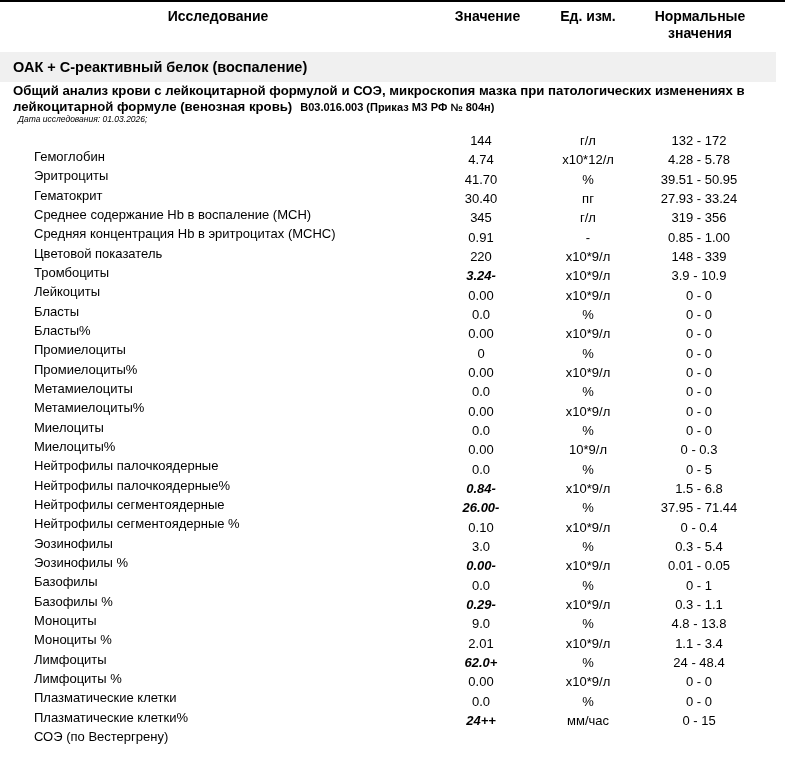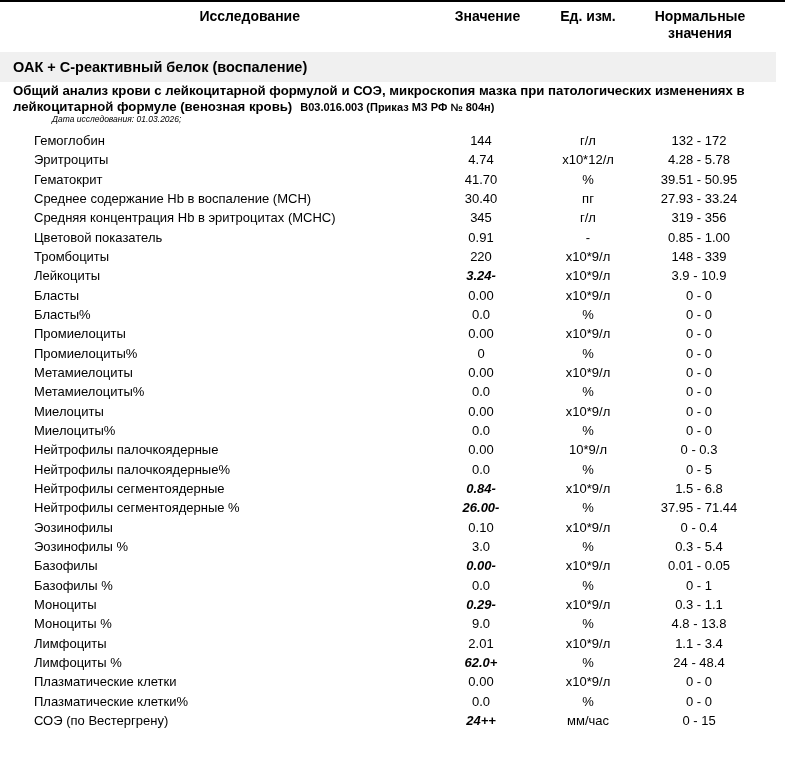--- a/index.html
+++ b/index.html
@@ -24,21 +24,21 @@
       background: #000;
     }
     .col-header {
       position: absolute;
       top: 8px;
       font-weight: bold;
       font-size: 14px;
       line-height: 17px;
       text-align: center;
     }
-    .h-test { left: 160px; width: 140px; text-align: right; }
+    .h-test { left: 148px; width: 140px; }
     .h-value { left: 440px; width: 95px; }
     .h-unit { left: 548px; width: 80px; }
     .h-norm { left: 640px; width: 120px; }
 
     .section-band {
       position: absolute;
       left: 0;
       top: 52px;
       width: 776px;
       height: 30px;
@@ -63,21 +63,21 @@
       font-size: 13.2px;
       line-height: 16px;
     }
     .study-code {
       font-weight: bold;
       font-size: 11px;
       margin-left: 8px;
     }
     .study-date {
       position: absolute;
-      left: 52px;
+      left: 18px;
       top: 114px;
       font-style: italic;
       font-size: 8.5px;
       line-height: 10px;
     }
 
     .rows {
       position: absolute;
       left: 0;
       top: 131px;
@@ -87,21 +87,21 @@
       position: relative;
       height: 19.33px;
       font-size: 13px;
       line-height: 19px;
     }
     .row > span {
       position: absolute;
       top: 0;
       white-space: nowrap;
     }
-    .c-name { left: 34px; }
+    .c-name { left: 34px; margin-top: 16px; }
     .c-value { left: 440px; width: 82px; text-align: center; }
     .c-unit { left: 548px; width: 80px; text-align: center; }
     .c-norm { left: 640px; width: 118px; text-align: center; }
     .c-value.flag {
       font-weight: bold;
       font-style: italic;
     }
   </style>
 </head>
 <body>

